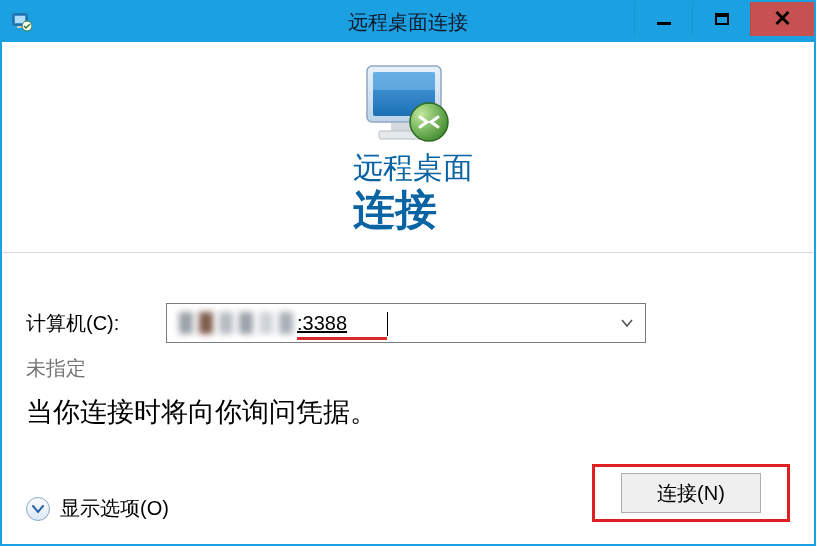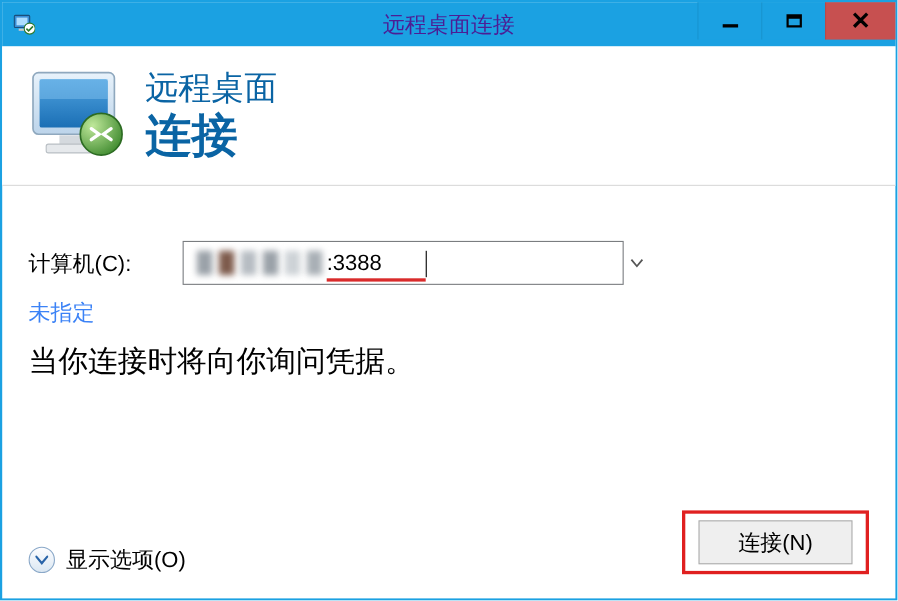--- a/index.html
+++ b/index.html
@@ -28,21 +28,21 @@
       width: 20px;
       height: 20px;
       margin-left: 10px;
       position: relative;
     }
     .titlebar-icon svg { display: block; }
     .titlebar-title {
       position: absolute;
       left: 50%;
       transform: translateX(-50%);
-      color: #4c1d95;
+      color: #0f172a;
       font-size: 20px;
       font-weight: 400;
     }
     .window-controls {
       position: absolute;
       right: 0;
       top: 0;
       display: flex;
       height: 34px;
     }
@@ -62,20 +62,21 @@
     .wc-min .bar { width: 14px; height: 3px; background: #000; margin-top: 8px; }
     .wc-max .sq { width: 14px; height: 12px; border: 2px solid #000; border-top-width: 4px; }
     .wc-close .x { font-size: 22px; line-height: 1; font-weight: bold; }
 
     .header {
       display: flex;
       align-items: center;
       padding: 18px 20px 18px 18px;
       border-bottom: 1px solid #d9d9d9;
       background: #fff;
+      flex-direction: column;
     }
     .header-icon {
       width: 100px;
       height: 90px;
       position: relative;
       flex-shrink: 0;
     }
     .header-text { margin-left: 12px; }
     .header-line1 { color: #0a64a4; font-size: 30px; font-weight: 400; line-height: 1.2; }
     .header-line2 { color: #0a64a4; font-size: 42px; font-weight: 600; line-height: 1.15; }
@@ -89,25 +90,26 @@
       display: flex;
       align-items: center;
       margin-bottom: 12px;
     }
     .form-label {
       width: 140px;
       flex-shrink: 0;
     }
     .computer-combo {
       position: relative;
-      width: 401px;
+      width: 480px;
       height: 40px;
       border: 1px solid #7a7d80;
       display: flex;
       align-items: center;
+      text-decoration: underline;
     }
     .computer-input {
       flex: 1;
       border: none;
       outline: none;
       font-size: 20px;
       padding: 0 10px;
       font-family: inherit;
       height: 100%;
       background: transparent;
@@ -148,21 +150,21 @@
     .combo-arrow {
       width: 36px;
       height: 100%;
       display: flex;
       align-items: center;
       justify-content: center;
       cursor: pointer;
     }
     .combo-arrow svg { display: block; }
 
-    .username-val { color: #3b82f6; }
+    .username-val { color: #737373; }
     .hint {
       margin-top: 10px;
       font-size: 27px;
     }
 
     .footer {
       position: absolute;
       bottom: 22px;
       left: 24px;
       right: 24px;
@@ -195,21 +197,21 @@
       height: 40px;
       border: 1px solid #adadad;
       background: #efefef;
       font-size: 20px;
       font-family: inherit;
       cursor: pointer;
       padding: 0 18px;
     }
     .highlight-box {
       border: 3px solid #e02020;
-      padding: 6px 12px;
+      padding: 6px 26px;
       display: inline-flex;
     }
   </style>
 </head>
 <body>
 
 <div class="window">
 
   <div class="titlebar">
     <div class="titlebar-icon">

